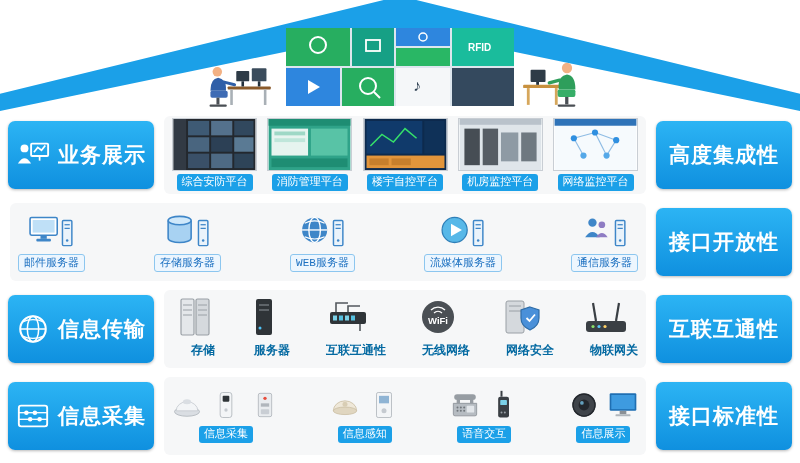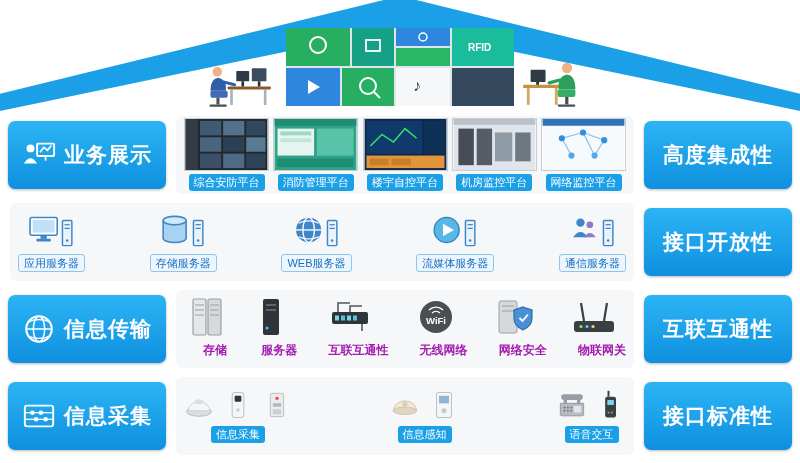--- a/index.html
+++ b/index.html
@@ -16,37 +16,37 @@
   .roof-person-left  { position:absolute; left:200px; top:58px; width:76px; height:50px; display:block; }
   .roof-person-right { position:absolute; left:522px; top:54px; width:62px; height:56px; display:block; }
 
   
   .rows { position:absolute; top:114px; left:0; width:800px; display:flex; flex-direction:column; gap:6px; }
   .row { display:flex; align-items:center; height:81px; }
   .side { height:68px; border-radius:7px;
           background:linear-gradient(180deg,#2CB4F4 0%,#0F90DF 100%);
           display:flex; align-items:center; justify-content:center; gap:8px;
           box-shadow:0 1px 3px rgba(0,0,0,.28); }
-  .side.left  { width:158px; margin-left:8px; }
-  .side.right { width:148px; margin-right:8px; }
+  .side.left  { width:146px; margin-left:8px; }
+  .side.right { width:136px; margin-right:8px; }
   .side-label { color:#fff; font-weight:bold; font-size:21px; letter-spacing:1px; white-space:nowrap; }
   .side-icon { width:34px; height:34px; display:block; flex:0 0 auto; }
 
   .middle { flex:1; height:78px; margin:0 10px; background:#F6F7F8; border-radius:6px;
             display:flex; align-items:center; justify-content:space-between; padding:0 8px; }
 
   .item { display:flex; flex-direction:column; align-items:center; gap:3px; }
   .thumb   { width:85px; height:53px; border:1px solid #C9CED4; display:block; background:#fff; }
   .icon-md { width:46px; height:40px; display:block;text-decoration:underline; }
   .icon-sm { width:30px; height:34px; display:block; }
 
-  .chip { font-size:11px; line-height:1.1; padding:2px 5px; border-radius:3px; white-space:nowrap; }
+  .chip { font-size:11px; line-height:1.1; padding:2px 5px; border-radius:3px; white-space:nowrap;font-family:Liberation Mono, monospace; }
   .chip-blue  { background:#1BA0E8; color:#fff; }
   .chip-light { background:#EDF6FE; border:1px solid #8CC6EF; color:#1A6FC0; }
-  .label-bold { font-size:12px; font-weight:bold; color:#a21caf; padding:2px 0; white-space:nowrap;margin-left:16px; }
+  .label-bold { font-size:12px; font-weight:bold; color:#0369a1; padding:2px 0; white-space:nowrap;margin-left:16px; }
 
   .group { display:flex; flex-direction:column; align-items:center; gap:4px; }
   .group-icons { display:flex; align-items:flex-end; gap:9px; }
 
   svg { display:block; width:100%; height:100%; }
 </style>
 </head>
 <body>
 
 <div class="stage">
@@ -220,21 +220,21 @@
                 <rect x="1" y="5" width="26" height="17" rx="1.5" fill="#fff" stroke="#3E86C8" stroke-width="1.5"></rect>
                 <rect x="3.5" y="7.5" width="21" height="12" fill="#BFE0F7"></rect>
                 <rect x="11" y="22" width="6" height="3.5" fill="#3E86C8"></rect>
                 <rect x="7" y="25.5" width="14" height="2.5" rx="1" fill="#3E86C8"></rect>
                 <rect x="32" y="8" width="9" height="24" rx="1" fill="#EAF3FB" stroke="#3E86C8" stroke-width="1.4"></rect>
                 <line x1="34" y1="12" x2="39" y2="12" stroke="#3E86C8" stroke-width="1.2"></line>
                 <line x1="34" y1="15.5" x2="39" y2="15.5" stroke="#3E86C8" stroke-width="1.2"></line>
                 <circle cx="36.5" cy="27" r="1.2" fill="#3E86C8"></circle>
               </svg>
             </span>
-            <span class="chip chip-light">应用服务器</span>
+            <span class="chip chip-light">邮件服务器</span>
           </div>
           <div class="item">
             <span class="icon-md">
               <svg viewBox="0 0 44 36" preserveAspectRatio="xMidYMid meet">
                 <path d="M3 8 v17 a11 4 0 0 0 22 0 v-17" fill="#A8D2F2" stroke="#3E86C8" stroke-width="1.5"></path>
                 <ellipse cx="14" cy="8" rx="11" ry="4" fill="#CFE8FA" stroke="#3E86C8" stroke-width="1.5"></ellipse>
                 <rect x="32" y="8" width="9" height="24" rx="1" fill="#EAF3FB" stroke="#3E86C8" stroke-width="1.4"></rect>
                 <line x1="34" y1="12" x2="39" y2="12" stroke="#3E86C8" stroke-width="1.2"></line>
                 <line x1="34" y1="15.5" x2="39" y2="15.5" stroke="#3E86C8" stroke-width="1.2"></line>
                 <circle cx="36.5" cy="27" r="1.2" fill="#3E86C8"></circle>
@@ -470,20 +470,41 @@
                   <line x1="15" y1="8" x2="15" y2="1" stroke="#3A3F44" stroke-width="2.4"></line>
                   <rect x="11" y="8" width="13" height="25" rx="2.5" fill="#3A3F44"></rect>
                   <rect x="13.5" y="12" width="8" height="6" rx="1" fill="#7BD1E8"></rect>
                   <circle cx="15" cy="27" r="1.2" fill="#9AA0A6"></circle>
                   <circle cx="19" cy="27" r="1.2" fill="#9AA0A6"></circle>
                 </svg>
               </span>
             </div>
             <span class="chip chip-blue">语音交互</span>
           </div>
+          <div class="group">
+            <div class="group-icons">
+              <span class="icon-sm">
+                <svg viewBox="0 0 36 36" preserveAspectRatio="xMidYMid meet">
+                  <circle cx="18" cy="18" r="14" fill="#3F444A"></circle>
+                  <circle cx="18" cy="18" r="13.2" fill="none" stroke="#23272C" stroke-width="1.5"></circle>
+                  <circle cx="18" cy="18" r="6.5" fill="#23272C"></circle>
+                  <circle cx="15.5" cy="15.5" r="2.2" fill="#6FB6D8" opacity="0.85"></circle>
+                </svg>
+              </span>
+              <span class="icon-sm">
+                <svg viewBox="0 0 36 36" preserveAspectRatio="xMidYMid meet">
+                  <rect x="2" y="4" width="32" height="21" rx="1.5" fill="#1F6FB2"></rect>
+                  <rect x="4" y="6" width="28" height="17" fill="#3E9BE0"></rect>
+                  <rect x="14" y="25" width="8" height="4" fill="#8A9096"></rect>
+                  <rect x="9" y="29" width="18" height="2.5" rx="1" fill="#B0B6BC"></rect>
+                </svg>
+              </span>
+            </div>
+            <span class="chip chip-blue">信息展示</span>
+          </div>
         </div>
       <div class="side right">
         <span class="side-label">接口标准性</span>
       </div>
     </section>
 
   </div>
 </div>
 
 </body></html>

